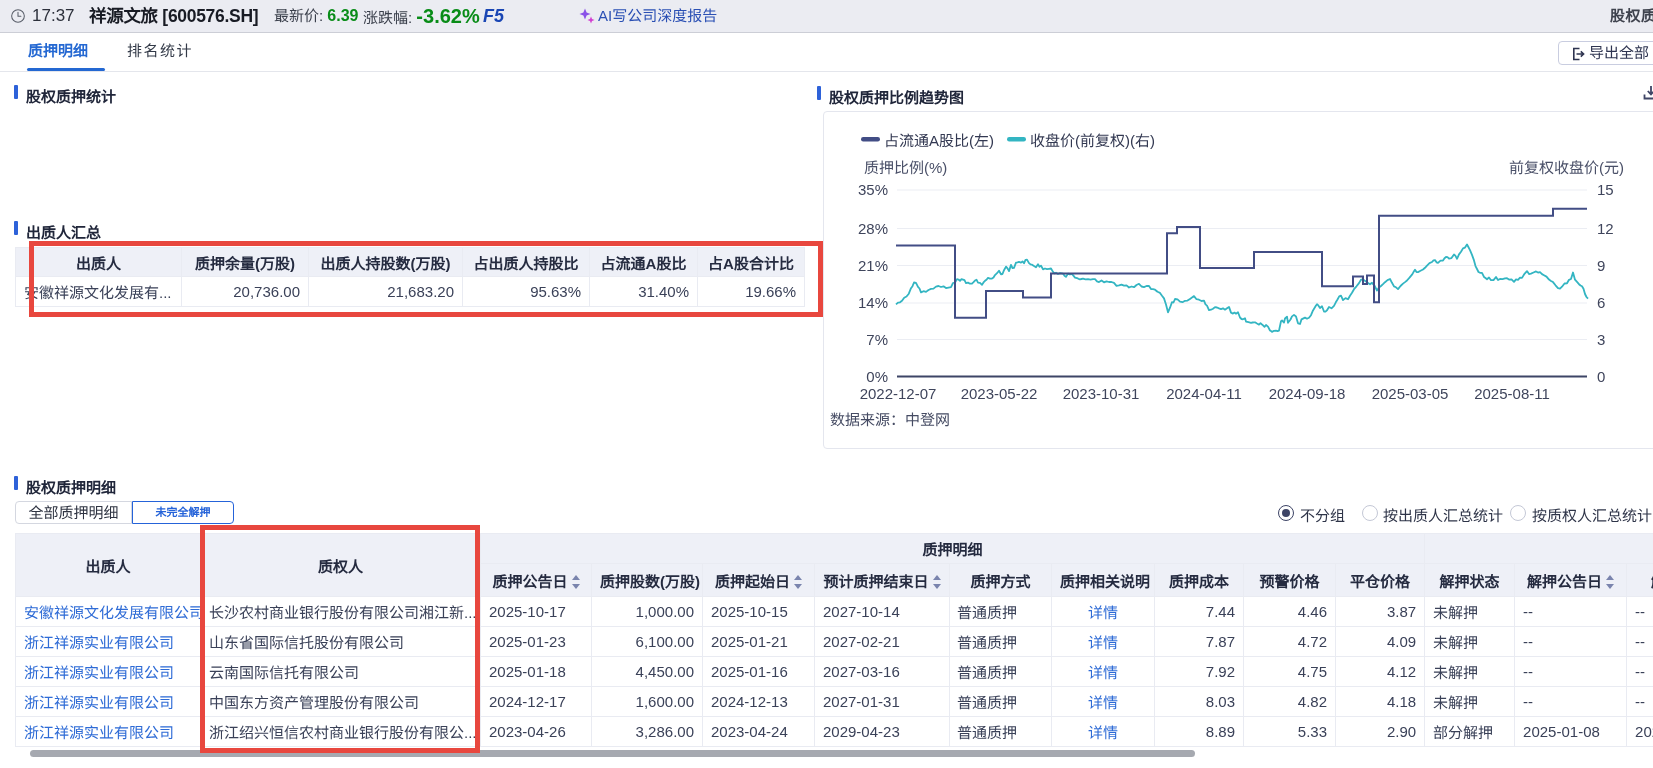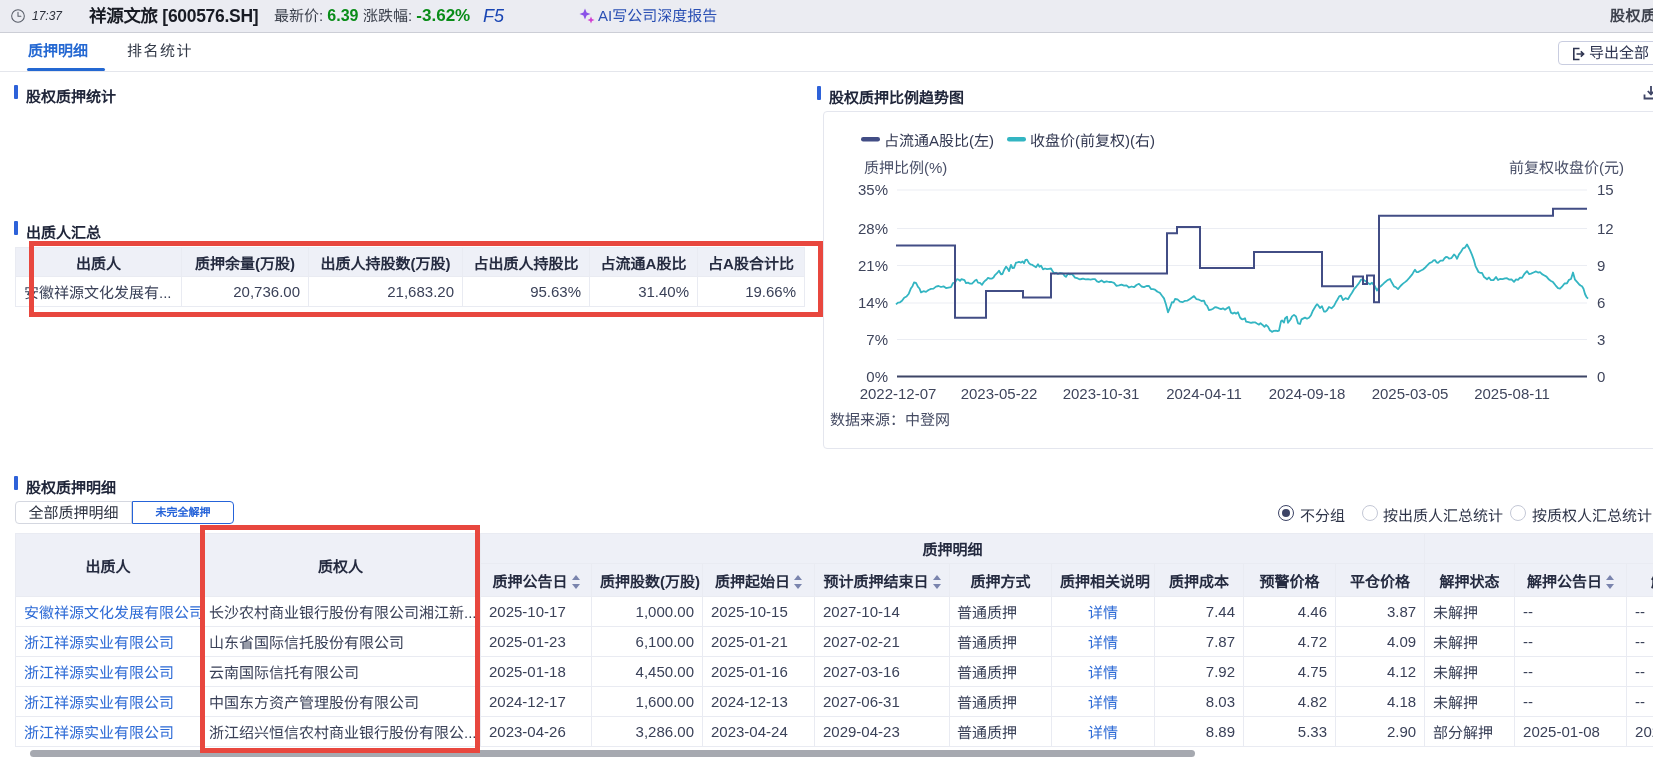--- a/index.html
+++ b/index.html
@@ -40,25 +40,25 @@
 </style>
 </head>
 <body>
 <div id="page">
 
 <div id="topbar">
   <svg style="position:absolute;left:11px;top:9px;width:14px;height:14px;" viewBox="0 0 15 15">
         <circle cx="7.5" cy="7.5" r="6.8" fill="none" stroke="#585d68" stroke-width="1.1"></circle>
         <path d="M7.5 3.6 V7.7 H10.6" fill="none" stroke="#585d68" stroke-width="1.1" stroke-linecap="round"></path>
       </svg>
-  <div class="t" style="left:32px;font-size:12px;color:#2c303b;font-style:italic;">17:37</div>
+  <div class="t" style="left:32px;font-size:17px;color:#2c303b;">17:37</div>
   <div class="t" style="left:89px;font-size:17.5px;font-weight:bold;color:#181b24;letter-spacing:-0.3px;">祥源文旅 [600576.SH]</div>
   <div class="t" style="left:274px;font-size:15px;color:#3a3f4b;">最新价: <span class="green" style="font-size:16px;">6.39</span></div>
-  <div class="t" style="left:363px;font-size:15px;color:#3a3f4b;">涨跌幅: <span class="green" style="font-size:17px;">-3.62%</span></div>
-  <div class="t" style="left:483px;font-size:18px;color:#1a46b4;font-weight:normal;font-style:italic;">F5</div>
+  <div class="t" style="left:363px;font-size:15px;color:#3a3f4b;">涨跌幅: <span class="green" style="font-size:20px;">-3.62%</span></div>
+  <div class="t" style="left:483px;font-size:18px;color:#1a46b4;font-weight:bold;font-style:italic;">F5</div>
   <svg style="position:absolute;left:579px;top:8px;width:16px;height:16px;" viewBox="0 0 16 16">
         <path d="M6 0.5 L7.6 4.4 L11.5 6 L7.6 7.6 L6 11.5 L4.4 7.6 L0.5 6 L4.4 4.4 Z" fill="#8a52e8"></path>
         <path d="M12 8.5 L13 11 L15.5 12 L13 13 L12 15.5 L11 13 L8.5 12 L11 11 Z" fill="#d23ed0"></path>
       </svg>
   <div class="t" style="left:598px;font-size:15px;color:#2b50b4;">AI写公司深度报告</div>
   <div class="t" style="left:1610px;font-size:15px;font-weight:bold;color:#3f434e;letter-spacing:0.5px;">股权质押</div>
 </div>
 
 <div id="tabrow">
   <div class="tab1">质押明细</div>
@@ -264,21 +264,21 @@
             <td class="lft">未解押</td>
             <td class="lft">--</td>
             <td class="lft">--</td>
   </tr>
   <tr style="height:30px;">
     <td class="lft blue">浙江祥源实业有限公司</td>
             <td class="lft">中国东方资产管理股份有限公司</td>
             <td class="lft">2024-12-17</td>
             <td class="num">1,600.00</td>
             <td class="lft">2024-12-13</td>
-            <td class="lft">2027-06-31</td>
+            <td class="lft">2027-01-31</td>
             <td class="lft" style="padding-left:7px;">普通质押</td>
             <td class="ctr blue">详情</td>
             <td class="num">8.03</td>
             <td class="num">4.82</td>
             <td class="num">4.18</td>
             <td class="lft">未解押</td>
             <td class="lft">--</td>
             <td class="lft">--</td>
   </tr>
   <tr style="height:30px;">

